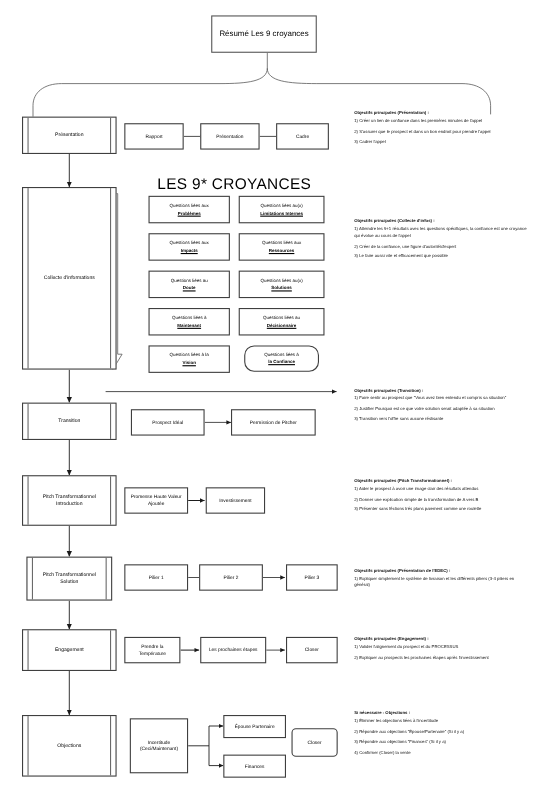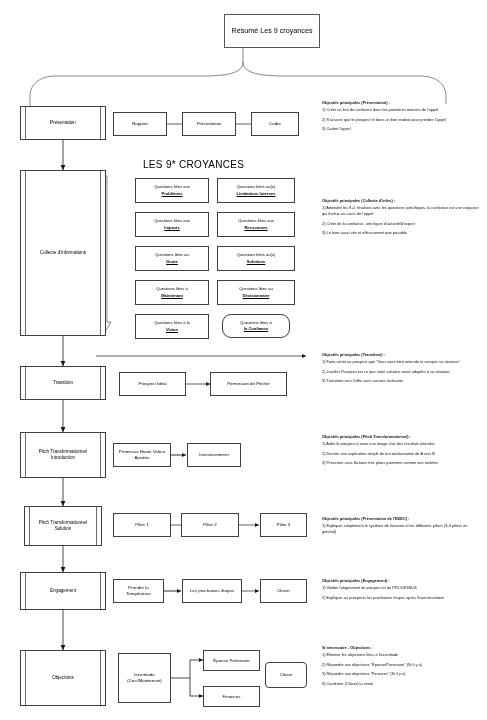--- a/index.html
+++ b/index.html
@@ -27,21 +27,20 @@
     text-align: center;
     font-size: 4.4px;
     line-height: 1.35;
     padding: 1px 2px;
   }
   
   .title-box {
     border: 1px solid #555;
     font-size: 7.2px;
     line-height: 1.4;
-    margin-left: 32px;
   }
   
   .stage { font-size: 4.6px; }
   .stage::before, .stage::after {
     content: "";
     position: absolute;
     top: 0; bottom: 0;
     width: 0;
     border-left: 1px solid #6a6a6a;
   }
@@ -50,21 +49,21 @@
   .stage .lbl { position: relative; z-index: 2; padding: 0 5px; }
 
   
   .belief { font-size: 4.1px; line-height: 1.5; }
   .belief u { text-decoration: underline; font-weight: bold; }
   .belief.round { border-radius: 9px; }
 
   
   .heading {
     position: absolute;
-    font-size: 10px;
+    font-size: 14px;
     letter-spacing: 0.3px;
     white-space: nowrap;
   }
 
   
   .objectives {
     position: absolute;
     font-size: 3.9px;
     line-height: 1.55;
     width: 160px;

